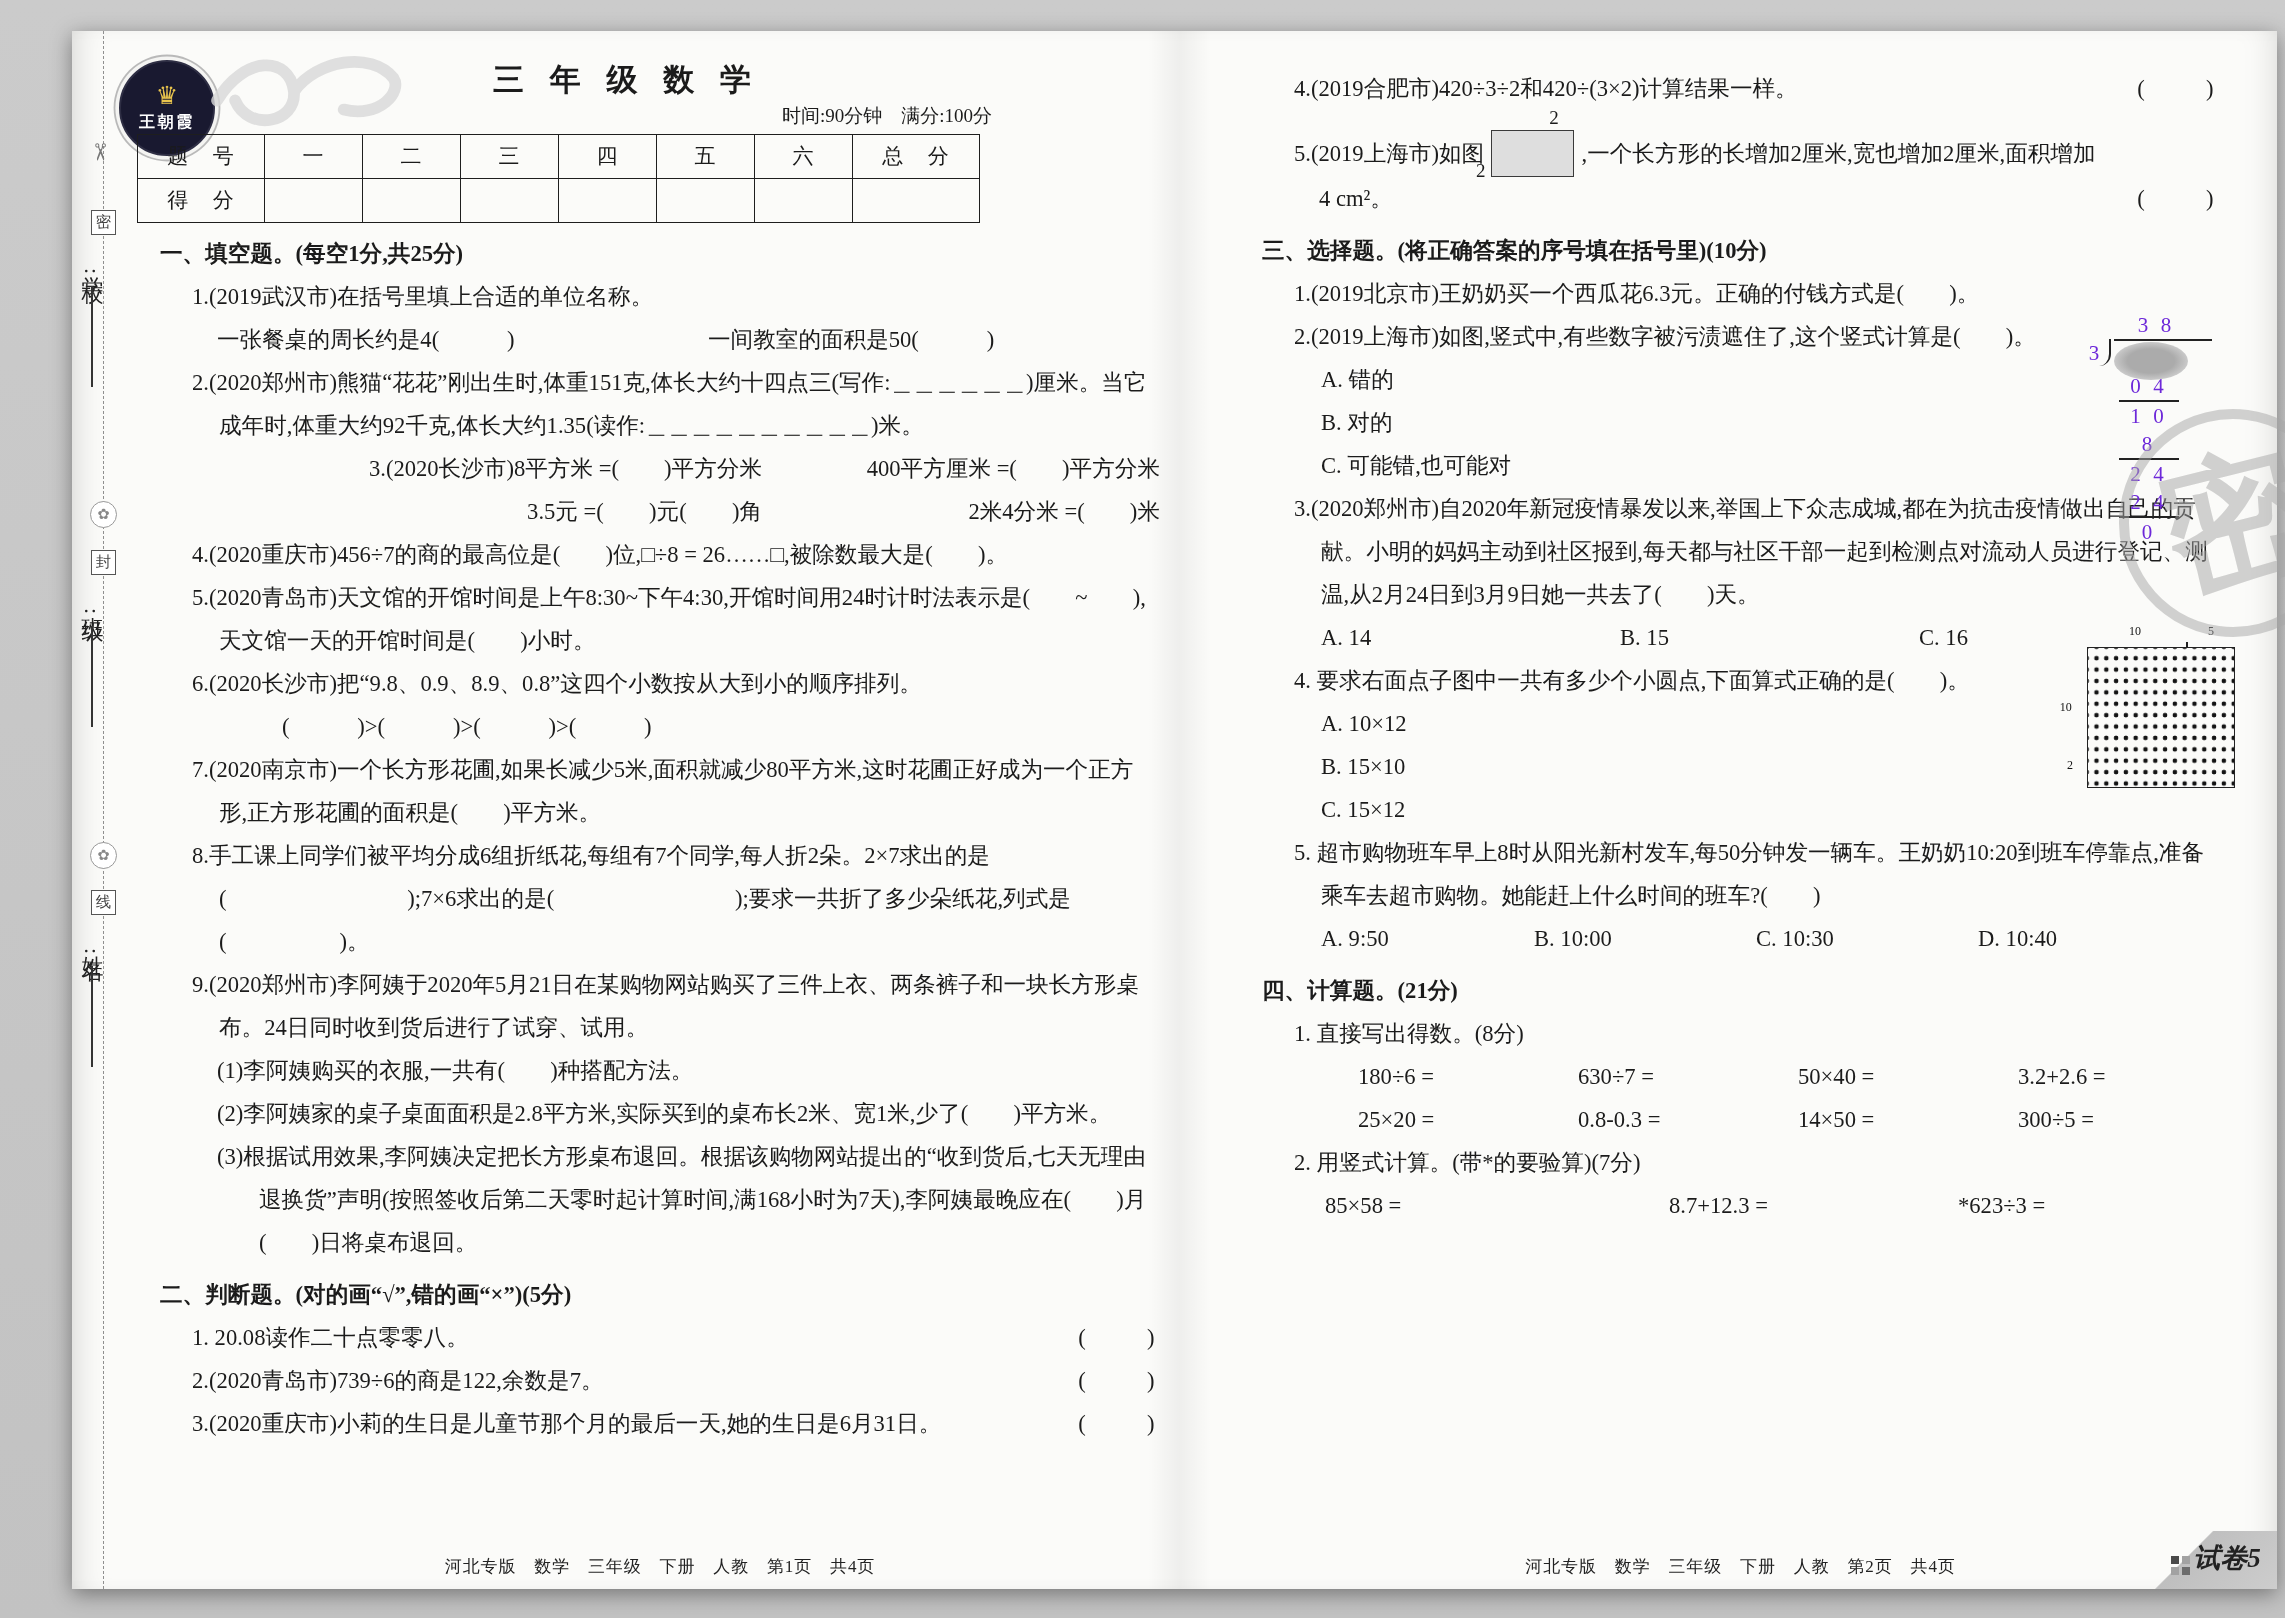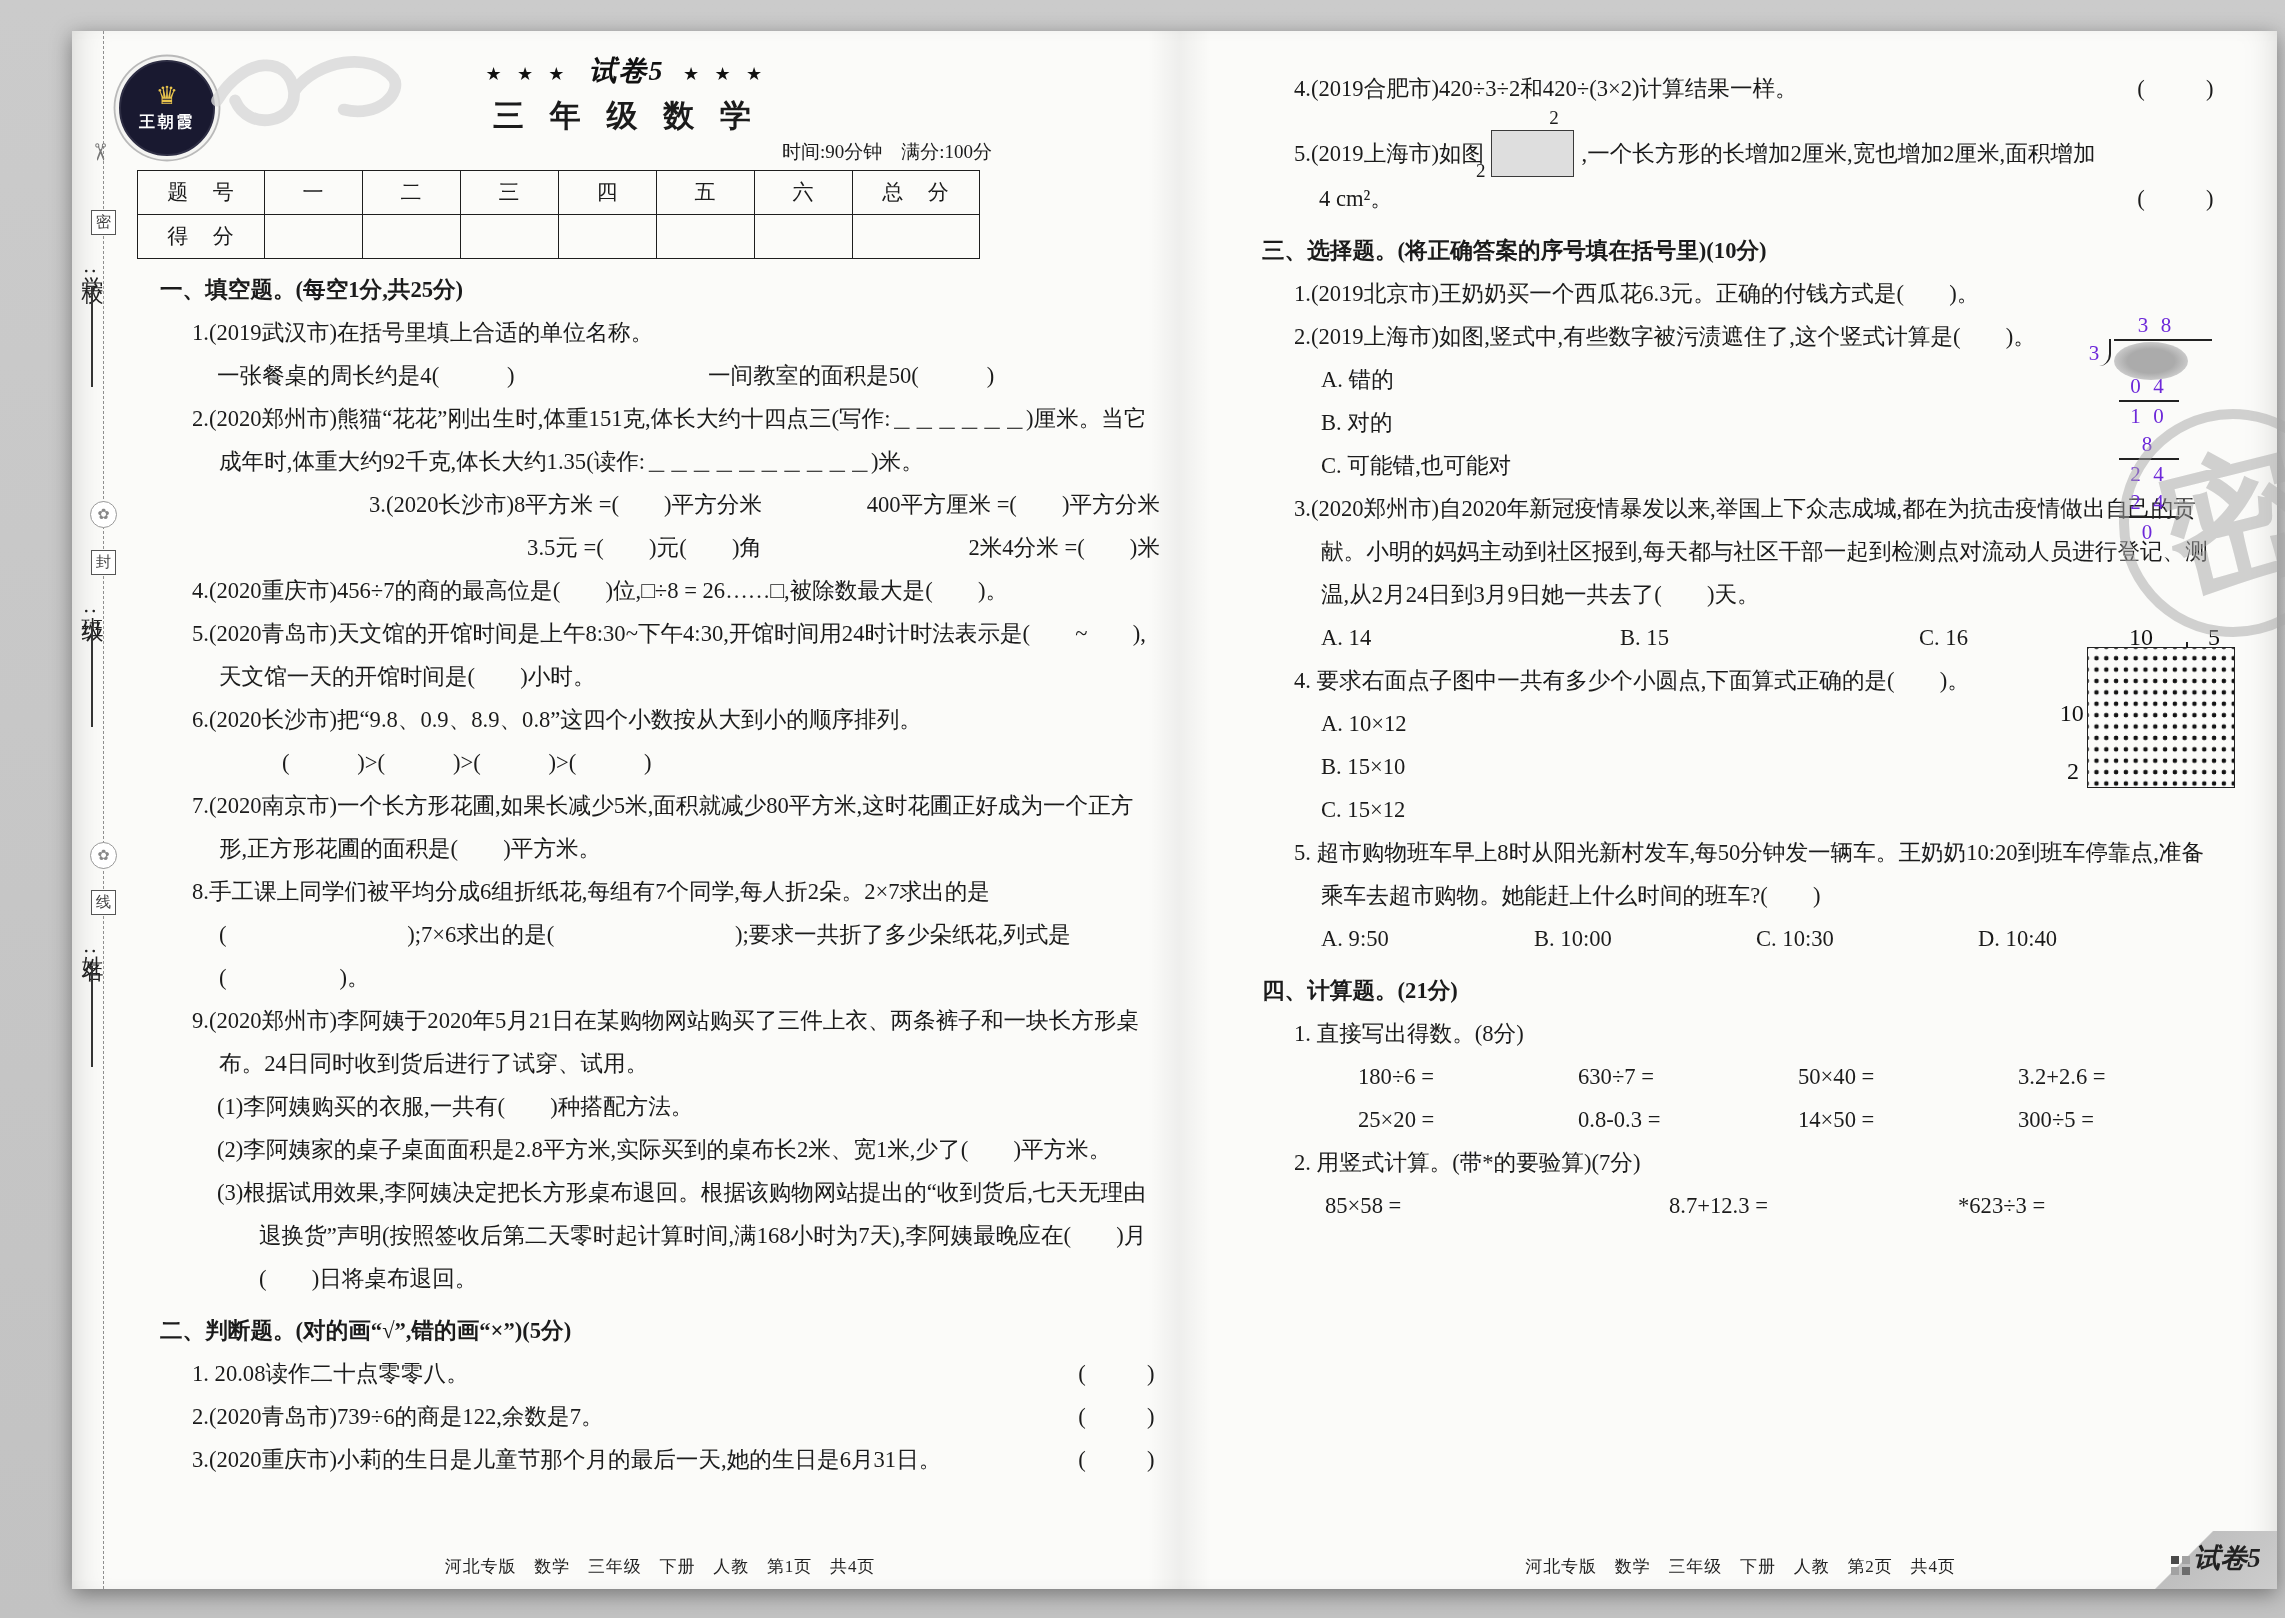--- a/index.html
+++ b/index.html
@@ -78,21 +78,21 @@
   .dv-main { display:flex; height:33px; }
   .dv-div { width:23.5px; text-align:right; }
   .dv-arc { width:11.8px; border-right:2.3px solid #222; border-radius:0 0 12.7px 0; margin-right:2.7px; height:27px; }
   .dv-dividend { flex:1; border-top:2.3px solid #222; position:relative; }
   .dv-smudge { position:absolute; left:0px; top:0.9px; width:74px; height:38px; border-radius:50%;
                background:radial-gradient(ellipse at 50% 50%, #ababab 45%, #cfcfcf 75%, rgba(220,220,220,0)); }
   .dv-row { margin-left:43px; width:60px; text-align:center; letter-spacing:3.6px; }
   .dv-row.u { border-bottom:2.3px solid #222; }
 
   
-  .dotfig { position:absolute; right:-25px; top:-36px; width:186px; height:177px; font-size:24px; color:#111; }
+  .dotfig { position:absolute; right:-25px; top:-36px; width:186px; height:177px; font-size:12px; color:#111; }
   .dotfig span { position:absolute; line-height:1; }
   .df-top1 { top:1.8px; left:71px; } .df-top2 { top:1.8px; left:150px; }
   .df-left1 { top:78px; left:1.8px; } .df-left2 { top:136px; left:9px; }
   .df-box { position:absolute; left:29px; top:23.5px; width:148px; height:141px; border:1.8px solid #222;
             background-image:radial-gradient(circle, #141414 2px, rgba(0,0,0,0) 2.6px);
             background-size:9.8px 11.4px; background-position:3.6px 4.5px; }
   .df-box:before { content:""; position:absolute; left:98px; top:-5.4px; width:1.8px; height:5.4px; background:#222; }
 
   
   .logo { position:absolute; left:47px; top:29px; width:96px; height:96px; border-radius:50%;
@@ -148,25 +148,20 @@
     <div class="logo">
       <div class="logo-crown">♛</div>
       <div class="logo-text">王朝霞</div>
     </div>
     <svg class="ribbon" width="199" height="100" viewBox="0 0 220 110">
       <path d="M10,60 C40,10 90,10 95,50 C98,85 45,95 30,60 M95,50 C120,15 180,5 205,35 C215,50 190,80 150,70" fill="none" stroke="#d9d9d9" stroke-width="13" stroke-linecap="round"></path>
     </svg>
 
     <div class="page pageL">
       <div class="hdr-wrap">
-        <div class="hdr-stars">
-          <span>★ ★ ★</span>
-          <span class="exam-no">试卷5</span>
-          <span>★ ★ ★</span>
-        </div>
         <div class="subject">三 年 级 数 学</div>
       </div>
       <div class="time-info">时间:90分钟　满分:100分</div>
 
       <table class="score-table">
         <tbody>
           <tr>
             <td class="w1">题　号</td>
             <td class="w2">一</td>
             <td class="w2">二</td>

